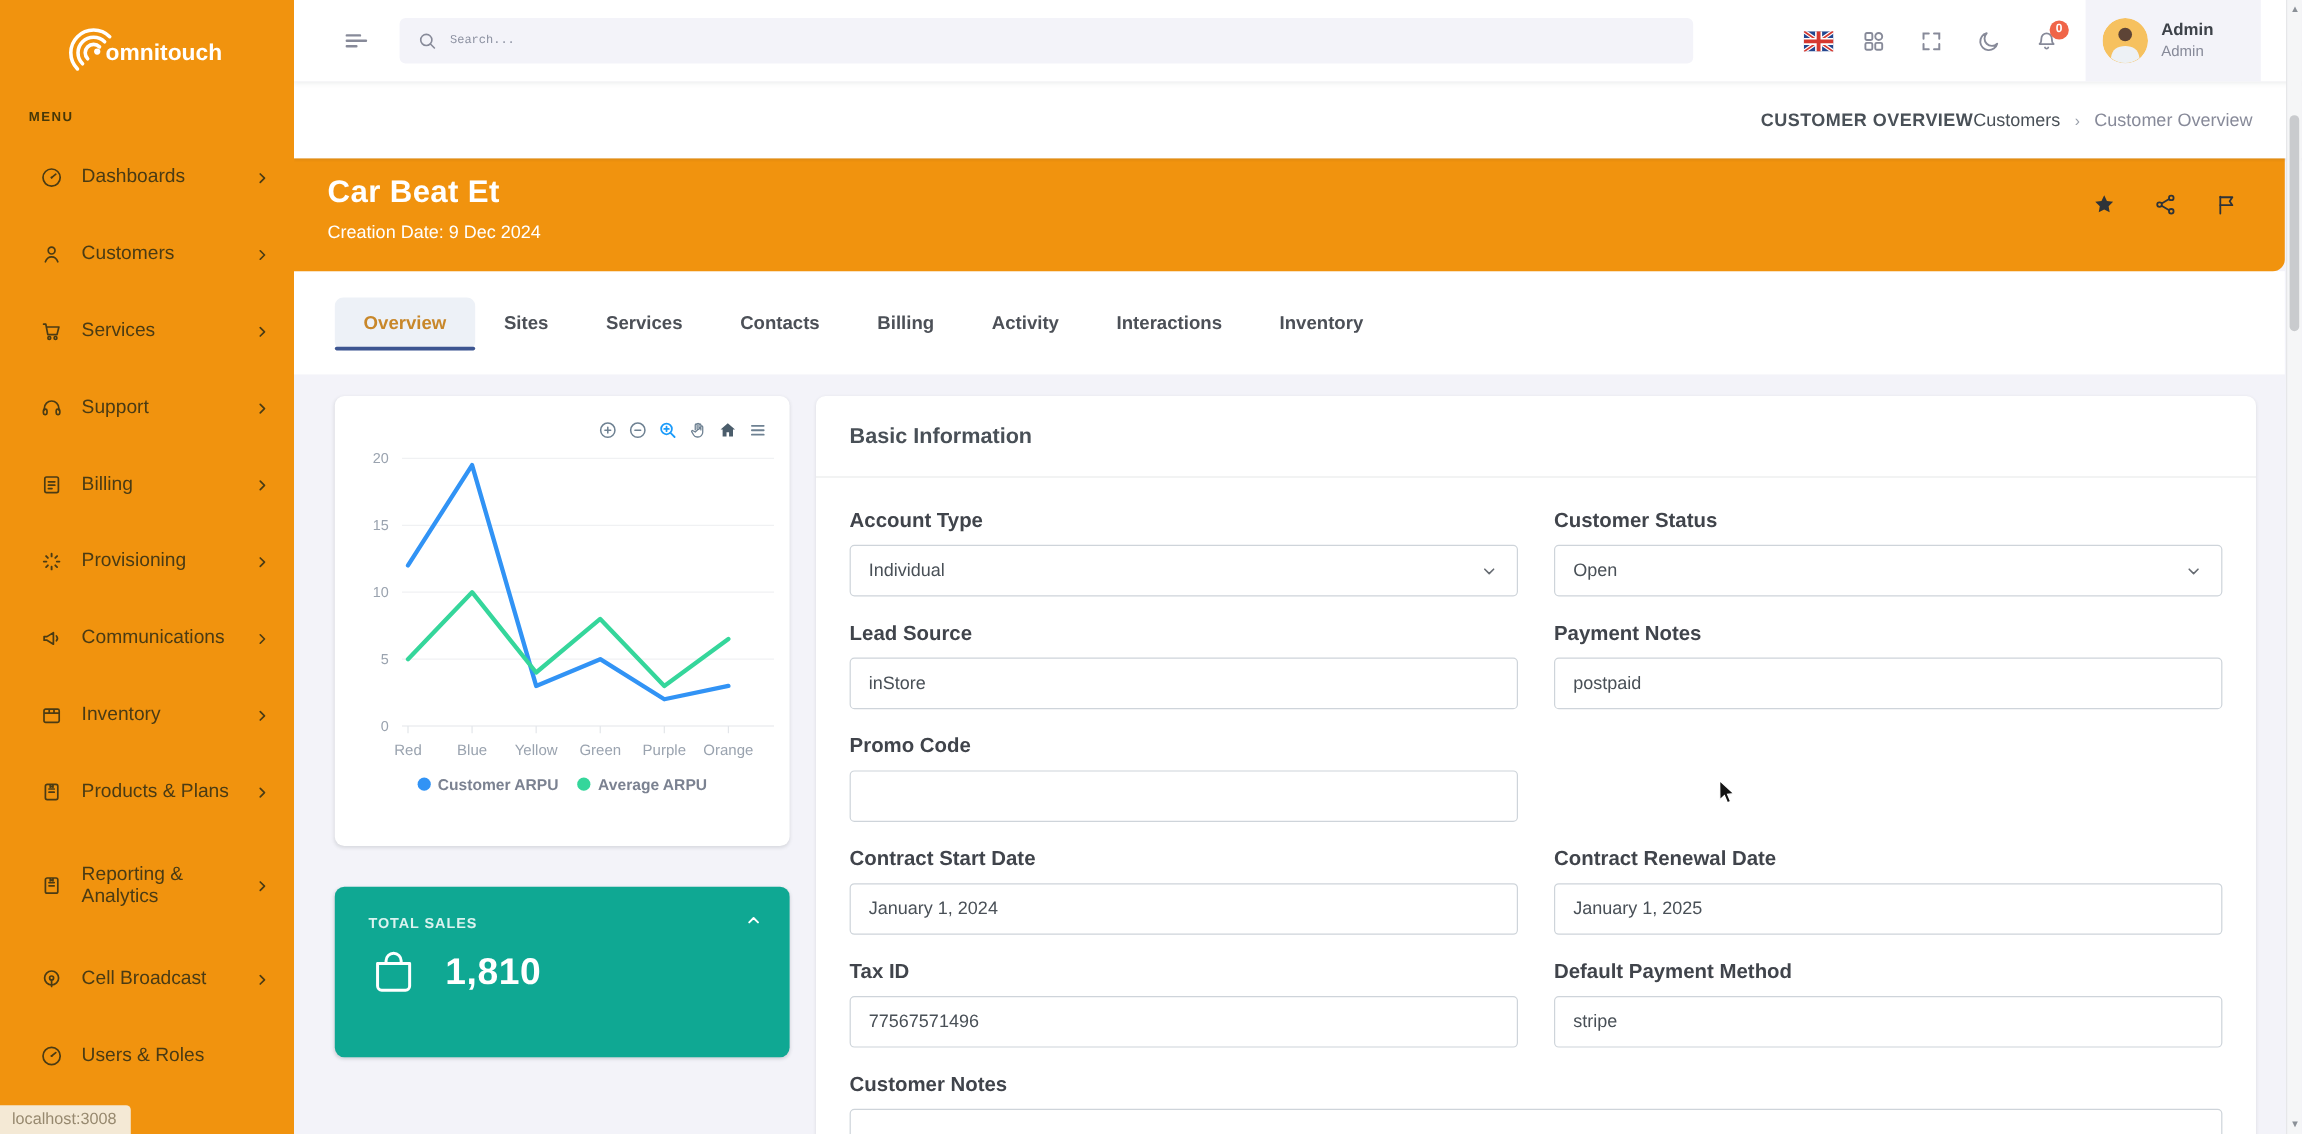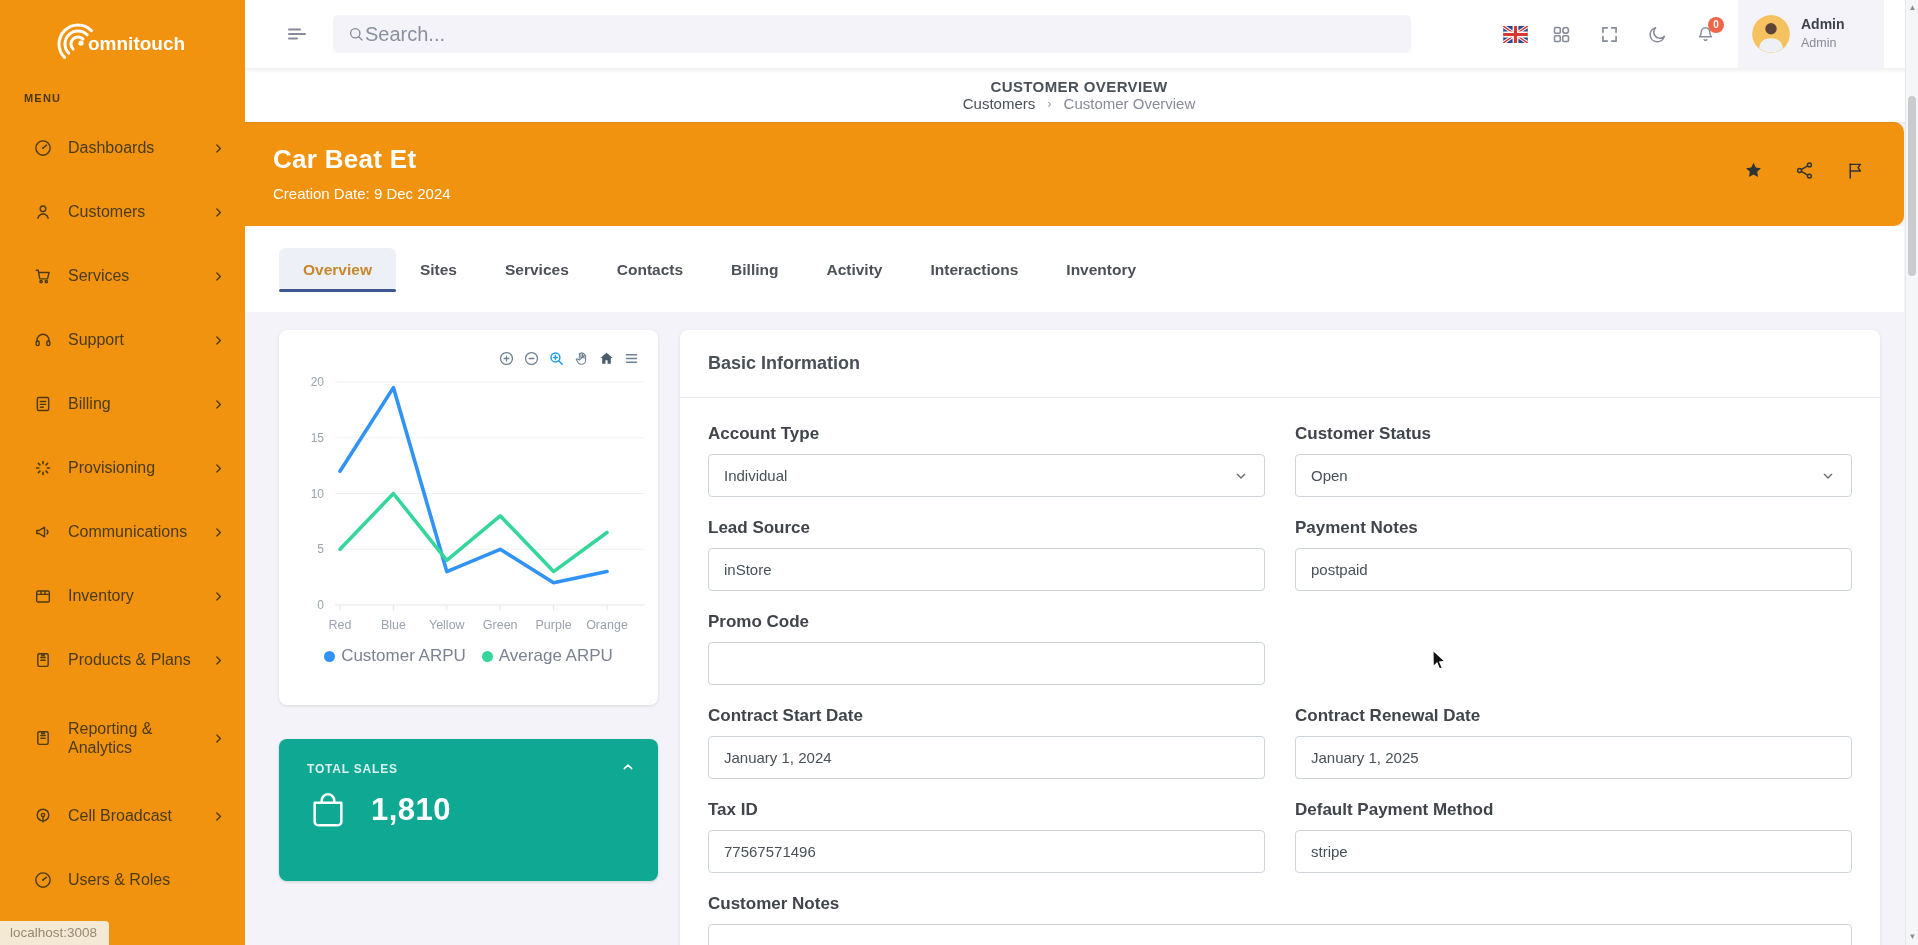--- a/index.html
+++ b/index.html
@@ -21,38 +21,38 @@
 
   .status-tooltip { position:absolute; left:0; bottom:0; background:#f4e9d5; color:#97896f; font-size:13.5px; padding:4px 12px 5px 10px; border-top-right-radius:4px; z-index:60; }
 
   
   .topbar { position:absolute; left:245px; top:0; right:0; height:68px; background:#fff; display:flex; align-items:center; z-index:4; box-shadow:0 2px 4px rgba(56,65,74,.1); }
   .hamburger { margin-left:40px; width:24px; height:24px; color:#878a99; cursor:pointer; flex:none; }
   .hamburger svg { width:24px; height:24px; }
   .searchbox { margin-left:24px; width:1078px; height:38px; background:#f3f3f9; border-radius:5px; display:flex; align-items:center; padding:0 14px; color:#878a99; flex:none; }
   .searchbox .sicon { width:18px; height:18px; flex:none; }
   .searchbox .sicon svg { width:18px; height:18px; display:block; }
-  .searchbox input { border:none; outline:none; background:transparent; font-size:20px; width:100%; color:#495057; font-family:Liberation Sans, sans-serif; }
+  .searchbox input { border:none; outline:none; background:transparent; font-size:10px; margin-left:10px; width:100%; color:#495057; font-family:Liberation Mono, monospace; }
   .searchbox input::placeholder { color:#8b90a0; }
   .top-spacer { flex:1; }
   .top-icons { display:flex; align-items:center; gap:27px; color:#878a99; }
   .tico { width:21px; height:21px; cursor:pointer; position:relative; flex:none; }
   .tico svg { width:21px; height:21px; display:block; }
   .tico.flag svg { width:25px; height:17px; margin-top:2px; }
   .bell-badge { position:absolute; top:-7px; right:-8px; min-width:16px; height:16px; border-radius:8px; background:#f06548; color:#fff; font-size:10px; font-weight:bold; display:flex; align-items:center; justify-content:center; padding:0 4px; }
   .user-block { margin-left:22px; width:146px; height:68px; background:#f3f3f9; display:flex; align-items:center; padding:0 14px; cursor:pointer; flex:none; }
   .user-avatar { width:38px; height:38px; border-radius:50%; overflow:hidden; flex:none; }
   .user-avatar svg { width:38px; height:38px; display:block; }
   .user-meta { margin-left:11px; line-height:1.25; }
   .user-name { font-size:14px; font-weight:bold; color:#3d4249; }
   .user-role { font-size:12.5px; color:#878a99; margin-top:2px; }
   .top-right-pad { width:34px; flex:none; }
 
   
-  .titlebar { position:absolute; left:245px; top:68px; right:0; height:54px; background:#fff; display:flex; align-items:center; justify-content:center; padding:0 41px 0 36px; box-shadow:0 1px 2px rgba(56,65,74,.1); z-index:3;flex-direction:column; }
+  .titlebar { position:absolute; left:245px; top:68px; right:0; height:64px; background:#fff; display:flex; align-items:center; justify-content:flex-end; padding:0 41px 0 36px; box-shadow:0 1px 2px rgba(56,65,74,.1); z-index:3; }
   .page-title { font-size:15px; font-weight:bold; color:#495057; letter-spacing:.4px; }
   .breadcrumb { font-size:15px; display:flex; align-items:center; gap:12px; }
   .breadcrumb .bc-link { color:#495057; cursor:pointer; }
   .breadcrumb .bc-sep { color:#9aa0ab; font-size:13px; }
   .breadcrumb .bc-current { color:#878a99; }
 
   
   .banner { position:absolute; left:245px; top:122px; width:1659px; height:104px; background:#F1930E; border-radius:0 10px 10px 0; color:#fff; z-index:2; }
   .banner-name { position:absolute; left:28px; top:22px; font-size:26px; font-weight:bold; letter-spacing:.3px; }
   .banner-date { position:absolute; left:28px; top:63px; font-size:15px; }
@@ -68,21 +68,21 @@
   .tab.active::after { content:""; position:absolute; left:0; right:0; bottom:0; height:3px; background:#3d5591; border-radius:2px; }
 
   
   .card { position:absolute; background:#fff; border-radius:8px; box-shadow:0 1px 3px rgba(56,65,74,.14); }
   #chart-card { left:279px; top:330px; width:379px; height:375px; }
   .apex-toolbar { position:absolute; top:20px; right:18px; display:flex; gap:8px; align-items:center; z-index:2; }
   .ticon { width:17px; height:17px; cursor:pointer; }
   .ticon svg { width:17px; height:17px; display:block; }
   #chart-svg { position:absolute; left:0; top:0; }
   .chart-legend { position:absolute; left:0; right:0; top:316px; display:flex; justify-content:center; gap:16px; align-items:center; }
-  .leg-item { display:flex; align-items:center; gap:6px; font-size:17px; color:#7b8291; cursor:pointer; }
+  .leg-item { display:flex; align-items:center; gap:6px; font-size:13px; color:#7b8291; cursor:pointer;font-weight:bold; }
   .leg-dot { width:11px; height:11px; border-radius:50%; }
 
   #sales-card { left:279px; top:739px; width:379px; height:142px; background:#0FA893; border-radius:8px; color:#fff; box-shadow:0 1px 3px rgba(56,65,74,.2); position:absolute; }
   .sales-label { position:absolute; left:28px; top:23px; font-size:12px; font-weight:bold; letter-spacing:.8px; color:rgba(255,255,255,.85); }
   .sales-chevron { position:absolute; right:22px; top:20px; width:16px; height:16px; color:#fff; cursor:pointer; }
   .sales-chevron svg { width:16px; height:16px; }
   .sales-row { position:absolute; left:28px; top:50px; display:flex; align-items:center; gap:22px; }
   .sales-bag { width:42px; height:42px; }
   .sales-bag svg { width:42px; height:42px; display:block; }
   .sales-value { font-size:31px; font-weight:bold; letter-spacing:.5px; }

